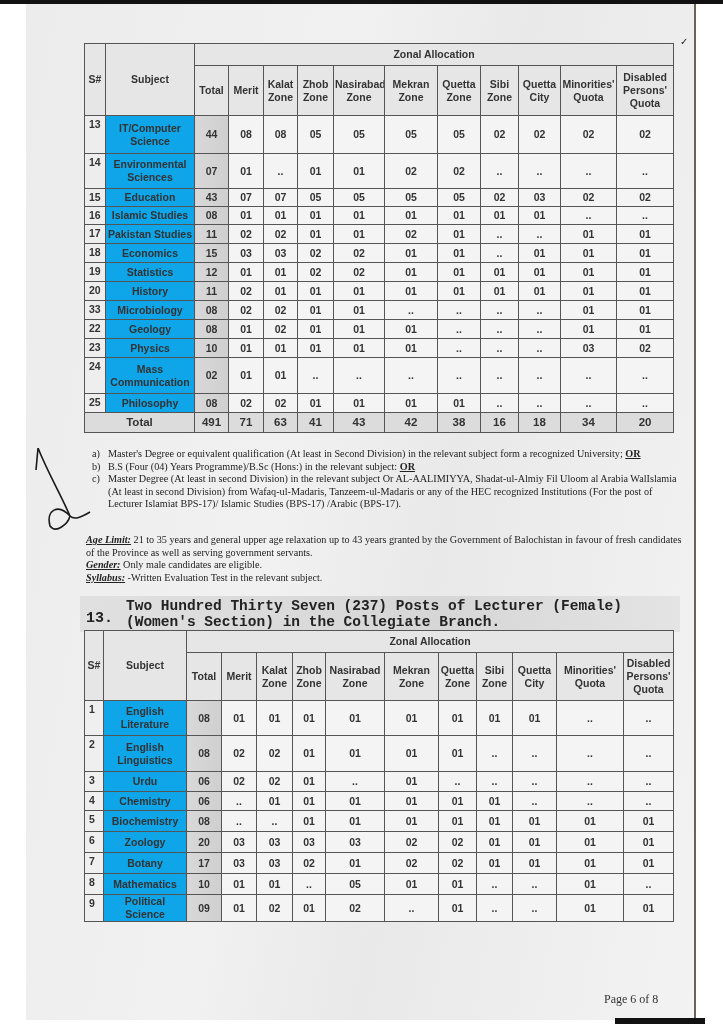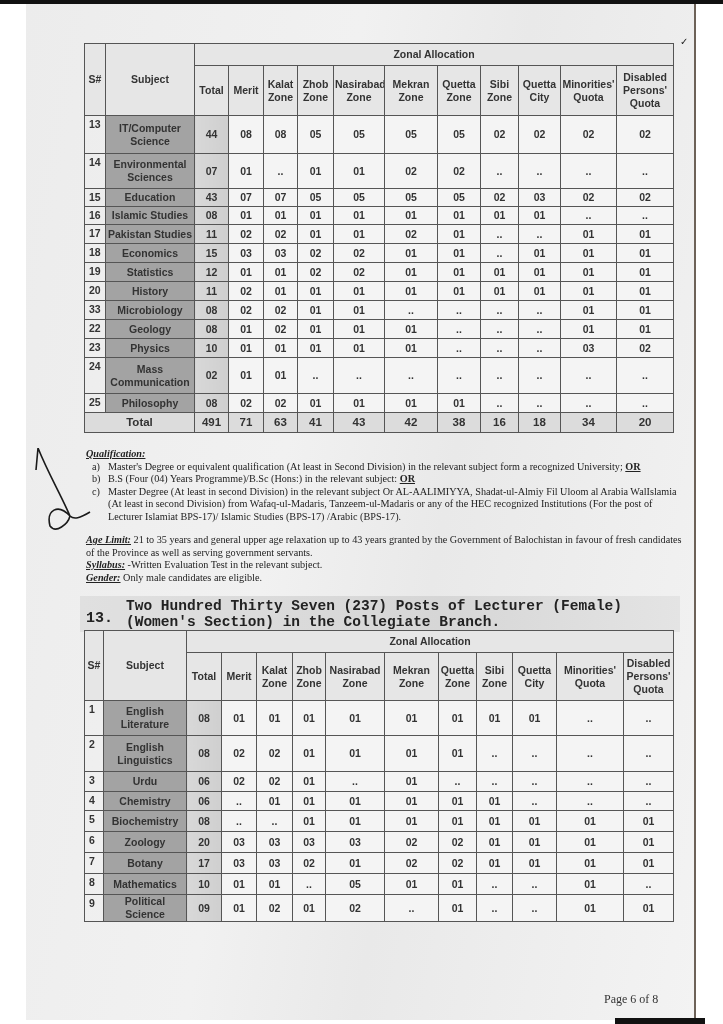--- a/index.html
+++ b/index.html
@@ -21,21 +21,21 @@
   table.alloc {
     position: absolute; border-collapse: collapse; table-layout: fixed;
     font-family: "Liberation Sans", sans-serif; font-size: 10.5px; font-weight: bold; color: #333;
   }
   table.alloc td, table.alloc th {
     border: 1px solid #555; text-align: center; vertical-align: middle;
     padding: 0 1px; line-height: 13px; overflow: hidden;
   }
   table.alloc th { background: #e6e6e6; font-weight: bold; }
   table.alloc td.sn { text-align: left; padding-left: 4px; vertical-align: top; padding-top: 2px; }
-  table.alloc td.subj { background: #a3a3a3; }
+  table.alloc td.subj { background: #0ea5e9; }
   table.alloc td.tot { background: linear-gradient(90deg, #d8d8d8, #cfcfcf); }
   table.alloc td.val { background: #f4f4f4; }
   table.alloc tr.total td { background: #dcdcdc; font-size: 11.5px; }
   .hdr-zonal { height: 22px; }
   #t1 { left: 84px; top: 43px; width: 589px; }
   #t2 { left: 84px; top: 630px; width: 589px; }
 
   .quals { position: absolute; left: 86px; top: 448px; width: 600px;
     font-family: "Liberation Serif", serif; font-size: 10.2px; color: #222; line-height: 12.5px; }
   .quals .h { font-weight: bold; font-style: italic; text-decoration: underline; }
@@ -310,32 +310,31 @@
         <td>20</td>
       </tr>
     </tbody>
 </table>
 
 <svg class="sig" viewBox="0 0 70 86">
   <path d="M10 0 L8 22 M10 0 C20 25, 32 45, 42 68 C30 55, 18 62, 22 78 C28 86, 40 76, 42 68 C46 72, 52 70, 62 64" fill="none" stroke="#1a1a1a" stroke-width="1.6"></path>
 </svg>
 
 <div class="quals">
-  <div class="h">Qualification:</div>
   <ol id="qual-list">
       <li><span class="lbl">a)</span><span>Master's Degree or equivalent qualification (At least in Second Division) in the relevant subject form a recognized University;</span> <span class="or">OR</span></li>
       <li><span class="lbl">b)</span><span>B.S (Four (04) Years Programme)/B.Sc (Hons:) in the relevant subject:</span> <span class="or">OR</span></li>
       <li><span class="lbl">c)</span><span>Master Degree (At least in second Division) in the relevant subject Or AL-AALIMIYYA, Shadat-ul-Almiy Fil Uloom al Arabia WalIslamia (At least in second Division) from Wafaq-ul-Madaris, Tanzeem-ul-Madaris or any of the HEC recognized Institutions (For the post of Lecturer Islamiat BPS-17)/ Islamic Studies (BPS-17) /Arabic (BPS-17).</span></li>
     </ol>
 </div>
 
 <div class="terms">
   <div><span class="h">Age Limit:</span><span> 21 to 35 years and general upper age relaxation up to 43 years granted by the Government of Balochistan in favour of fresh candidates of the Province as well as serving government servants.</span></div>
+  <div><span class="h">Gender:</span><span> Only male candidates are eligible.</span></div>
   <div><span class="h">Syllabus:</span><span> -Written Evaluation Test in the relevant subject.</span></div>
-  <div><span class="h">Gender:</span><span> Only male candidates are eligible.</span></div>
 </div>
 
 <div class="section">
   <span class="num">13.</span>
   <span class="title">Two Hundred Thirty Seven (237) Posts of Lecturer (Female) (Women's Section) in the Collegiate Branch.</span>
 </div>
 
 <table class="alloc" id="t2">
   <colgroup>
     <col style="width:19px">

